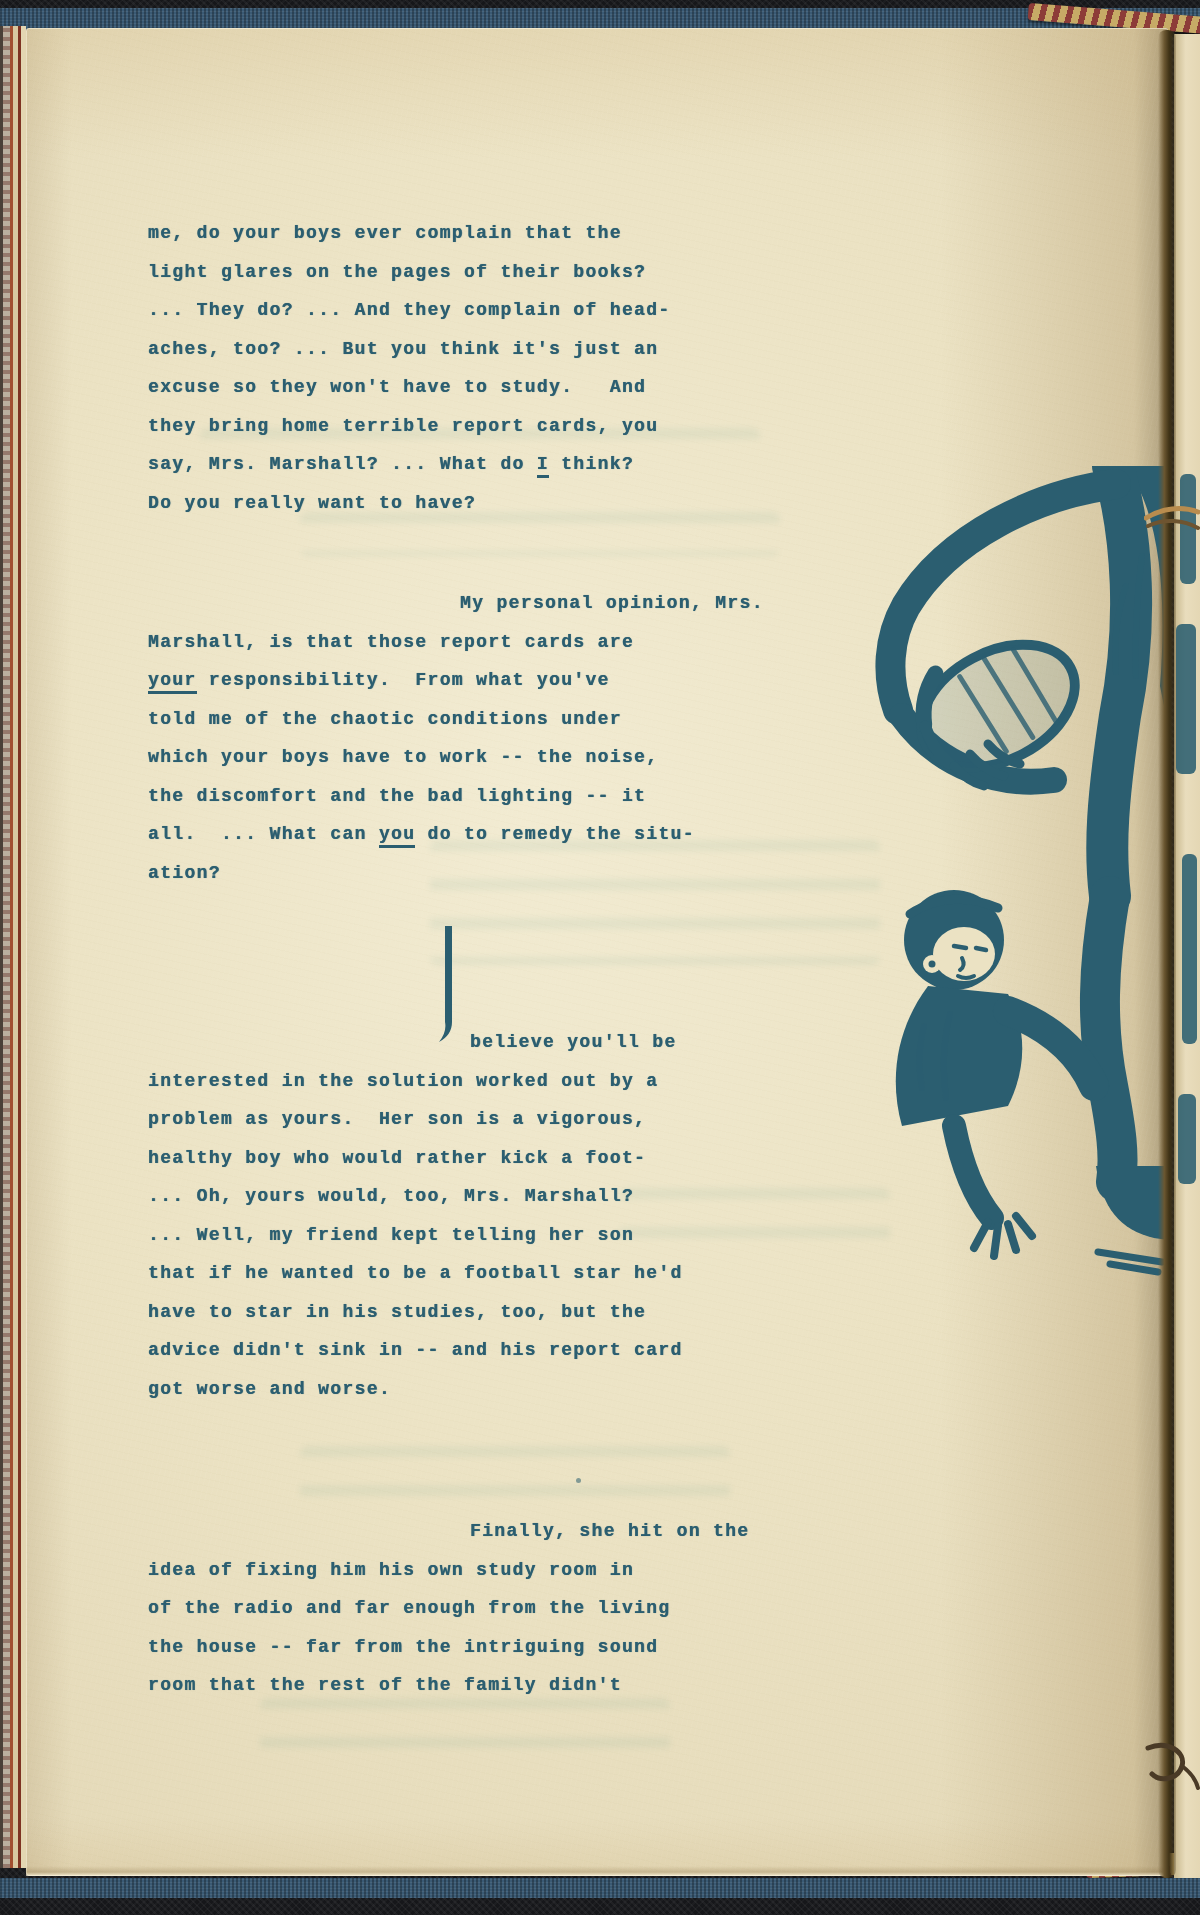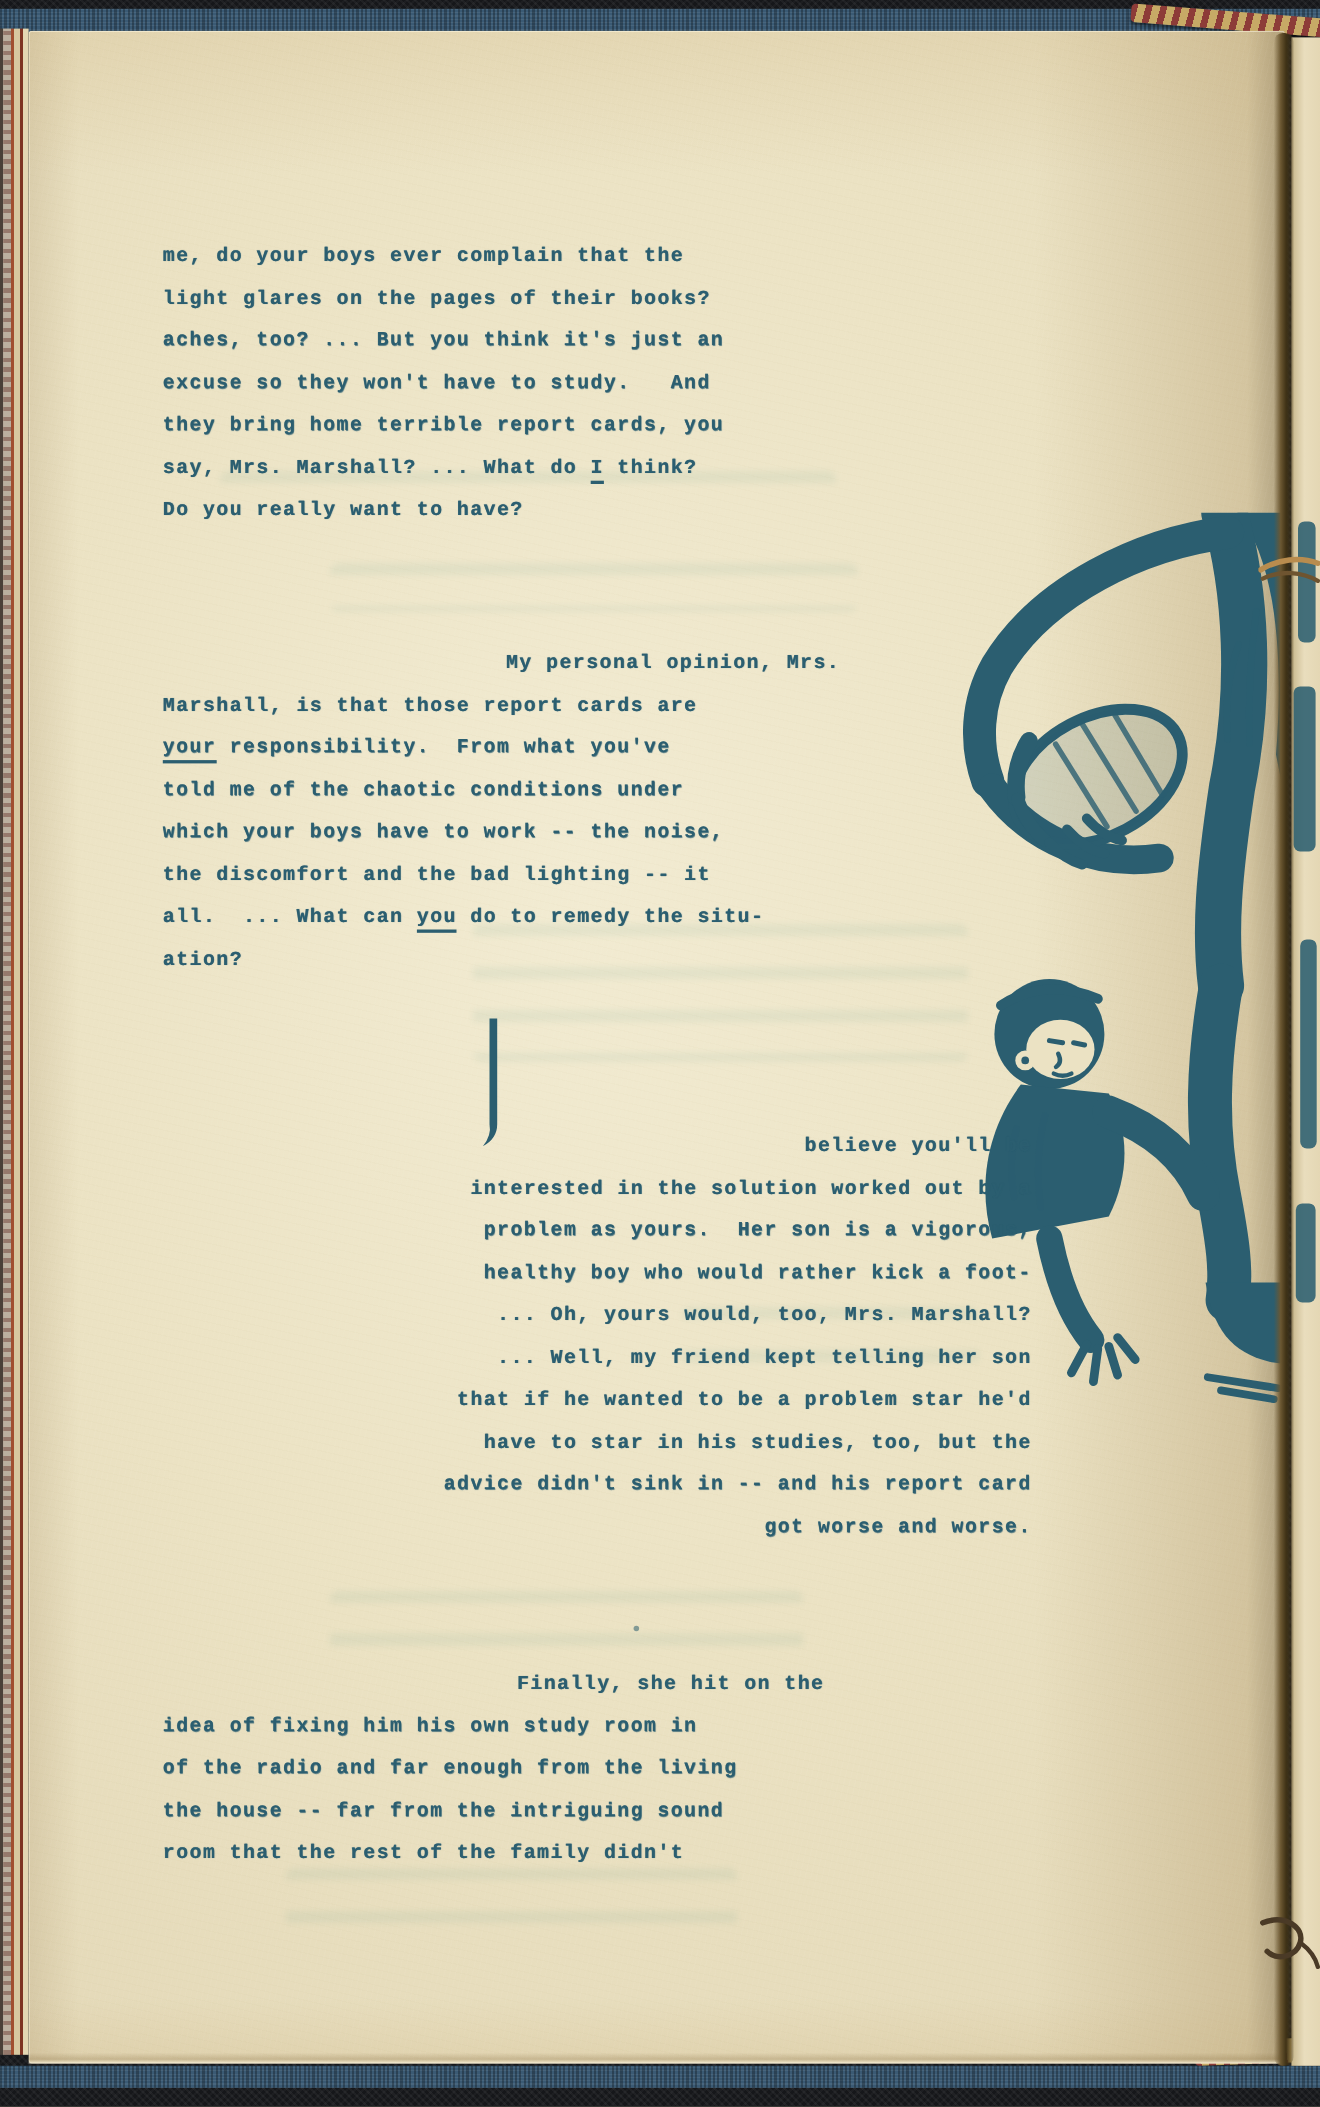--- a/index.html
+++ b/index.html
@@ -62,21 +62,21 @@
     background:linear-gradient(180deg, rgba(0,0,0,0), rgba(120,95,50,.25) 60%, rgba(255,248,226,.7) 100%);}
 
   
   .textblock{left:0;top:0;width:1200px;height:1388px;color:var(--ink);
     font-weight:700;font-size:18px;letter-spacing:1.35px;
     text-shadow:0.4px 0.4px 0.7px rgba(43,94,112,.75), -0.2px 0 0.4px rgba(43,94,112,.4);}
   .para{left:148px;width:790px;}
   .para .line{position:static;display:block;height:38.5px;line-height:38.5px;white-space:pre;}
   .p1{top:214px;}
   .p2{top:549px;margin-top:35px;}
-  .p3{top:1023px;text-align:right;}
+  .p3{top:1023px;}
   .p4{top:1512px;}
   .p2 .line:first-child{padding-left:312px;}
   .p3 .line:first-child{padding-left:322px;}
   .p4 .line:first-child{padding-left:322px;}
   .u{position:static;border-bottom:3px solid var(--ink);padding-bottom:1px;}
 
   .dropcap{left:433px;top:924px;width:28px;height:124px;}
   .stray-dot{left:576px;top:1478px;width:5px;height:5px;border-radius:50%;
     background:var(--ink);opacity:.55;}
 
@@ -189,20 +189,21 @@
     <svg width="58" height="52" viewBox="0 0 58 52">
       <path d="M6 10 C 26 2 44 14 40 28 C 36 42 18 44 10 36" stroke="#4a3a26" stroke-width="5" fill="none" stroke-linecap="round"></path>
       <path d="M40 28 C 48 34 54 42 56 50" stroke="#4a3a26" stroke-width="4" fill="none" stroke-linecap="round"></path>
     </svg>
   </div>
 
   <div class="textblock">
     <div class="para p1">
         <div class="line">me, do your boys ever complain that the</div>
         <div class="line">light glares on the pages of their books?</div>
+        <div class="line">... They do? ... And they complain of head-</div>
         <div class="line">aches, too? ... But you think it's just an</div>
         <div class="line">excuse so they won't have to study.   And</div>
         <div class="line">they bring home terrible report cards, you</div>
         <div class="line">say, Mrs. Marshall? ... What do <span class="u">I</span> think?</div>
         <div class="line">Do you really want to have?</div>
       </div>
     <div class="para p2">
         <div class="line">My personal opinion, Mrs.</div>
         <div class="line">Marshall, is that those report cards are</div>
         <div class="line"><span class="u">your</span> responsibility.  From what you've</div>
@@ -212,21 +213,21 @@
         <div class="line">all.  ... What can <span class="u">you</span> do to remedy the situ-</div>
         <div class="line">ation?</div>
       </div>
     <div class="para p3">
         <div class="line">believe you'll be</div>
         <div class="line">interested in the solution worked out by a</div>
         <div class="line">problem as yours.  Her son is a vigorous,</div>
         <div class="line">healthy boy who would rather kick a foot-</div>
         <div class="line">... Oh, yours would, too, Mrs. Marshall?</div>
         <div class="line">... Well, my friend kept telling her son</div>
-        <div class="line">that if he wanted to be a problem star he'd</div>
+        <div class="line">that if he wanted to be a football star he'd</div>
         <div class="line">have to star in his studies, too, but the</div>
         <div class="line">advice didn't sink in -- and his report card</div>
         <div class="line">got worse and worse.</div>
       </div>
     <div class="para p4">
         <div class="line">Finally, she hit on the</div>
         <div class="line">idea of fixing him his own study room in</div>
         <div class="line">of the radio and far enough from the living</div>
         <div class="line">the house -- far from the intriguing sound</div>
         <div class="line">room that the rest of the family didn't</div>

